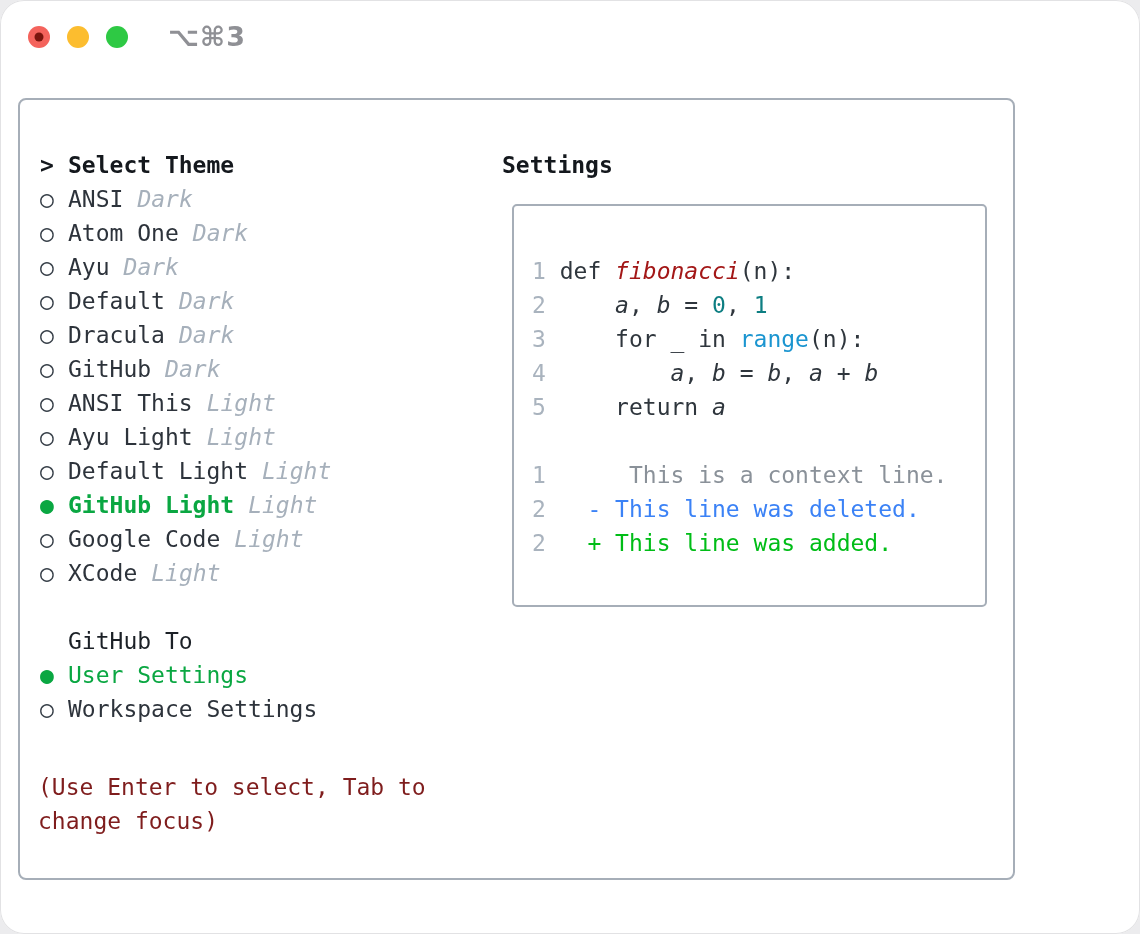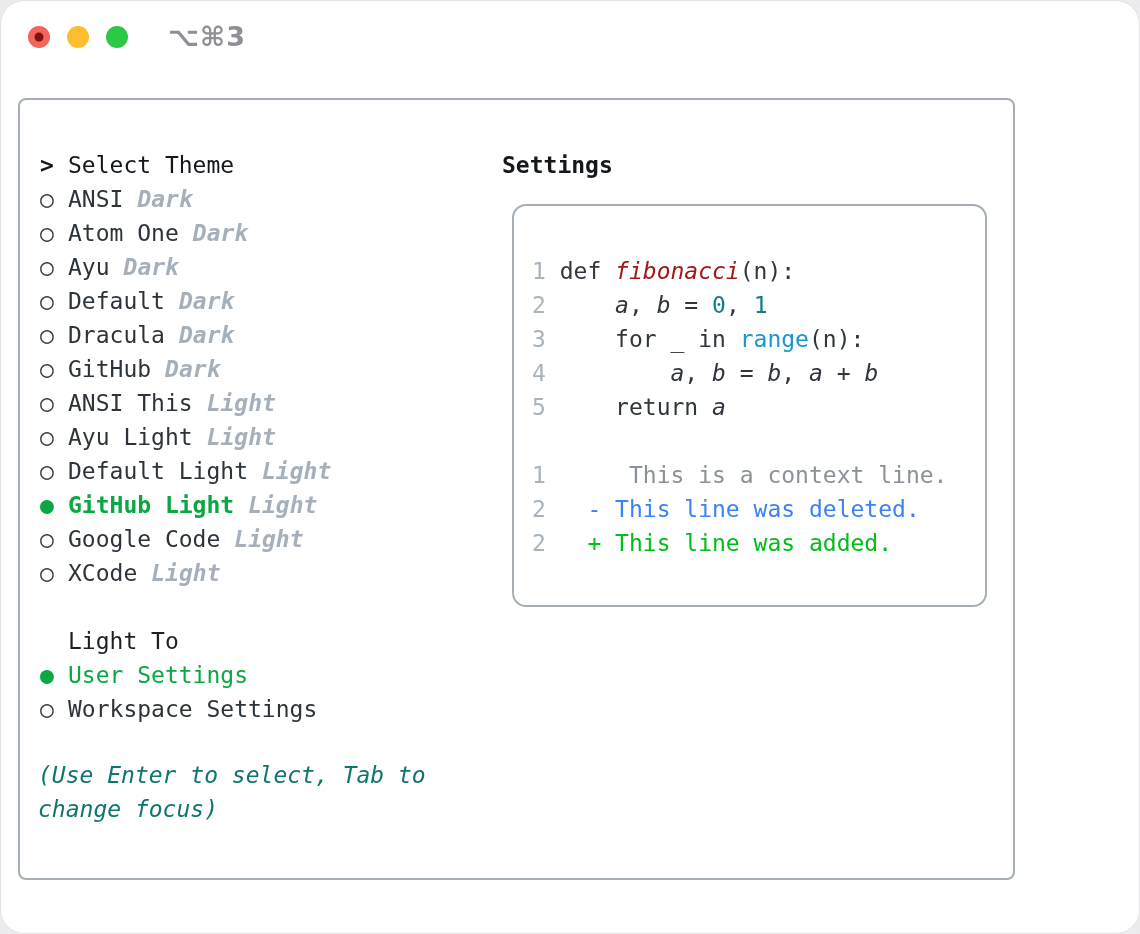--- a/index.html
+++ b/index.html
@@ -25,36 +25,36 @@
   .panel { position:absolute; left:18px; top:98px; width:997px; height:782px;
            border:2px solid #a6aeb8; border-radius:8px; background:#fff; }
 
   
   .left { position:absolute; left:20px; top:48px; width:440px; font-size:23px; line-height:34px; }
   .row { display:flex; height:34px; align-items:center; white-space:pre; }
   .prefix { display:inline-block; width:28px; flex:0 0 28px; }
   .prefix.off { color:#3a424b; }
   .prefix.on  { color:#0aa742; }
   .prefix.selector { color:#14181d; font-weight:bold; }
-  .hdr { color:#14181d; font-weight:normal;text-align:right; }
+  .hdr { color:#14181d; font-weight:bold;text-align:right; }
   .hdr2 { color:#1b2026; }
   .nm { color:#2d333b; margin-right:14px; }
   .row.sel .nm { color:#0aa742;font-weight:bold; }
-  .variant { color:#a6b0bb; font-style:italic;font-weight:bold; }
+  .variant { color:#a6b0bb; font-style:italic; }
   .opt-label { color:#2d333b; }
   .row.sel .opt-label { color:#0aa742; }
   .spacer { height:34px; }
-  .help { margin-top:32px; margin-left:-2px; color:#0f766e; font-style:italic; }
+  .help { margin-top:44px; margin-left:-2px; color:#7f1d1d; }
   .help div { height:34px; line-height:34px; white-space:pre; }
 
   
   .preview-title { position:absolute; left:482px; top:48px; height:34px; line-height:34px;
                    font-size:23px; font-weight:bold; color:#14181d; }
   .preview-box { position:absolute; left:492px; top:104px; width:475px; height:403px;
-                 border:2px solid #a6aeb8; border-radius:14px; background:#fff;
+                 border:2px solid #a6aeb8; border-radius:5px; background:#fff;
                  padding:48px 0 0 18px; overflow:hidden; }
   .crow { height:34px; line-height:34px; font-size:23px; white-space:pre; }
   .seg-ln  { color:#a9b3be; }
   .seg-k   { color:#2f363d; }
   .seg-fn  { color:#a31717; font-style:italic; }
   .seg-num { color:#0d7e82; }
   .seg-bi  { color:#1b95d0; }
   .seg-var { color:#2f363d; font-style:italic; }
   .seg-ctx { color:#8a9199; }
   .seg-del { color:#3b82f6; }
@@ -93,21 +93,21 @@
           <div class="row"><span class="prefix off">○</span><span class="nm">ANSI This</span><span class="variant">Light</span></div>
           <div class="row"><span class="prefix off">○</span><span class="nm">Ayu Light</span><span class="variant">Light</span></div>
           <div class="row"><span class="prefix off">○</span><span class="nm">Default Light</span><span class="variant">Light</span></div>
           <div class="row sel"><span class="prefix on">●</span><span class="nm">GitHub Light</span><span class="variant">Light</span></div>
           <div class="row"><span class="prefix off">○</span><span class="nm">Google Code</span><span class="variant">Light</span></div>
           <div class="row"><span class="prefix off">○</span><span class="nm">XCode</span><span class="variant">Light</span></div>
         </div>
       <div class="spacer"></div>
       <div class="row">
         <span class="prefix"></span>
-        <span class="hdr2">Light To</span>
+        <span class="hdr2">GitHub To</span>
       </div>
       <div id="applyItems">
           <div class="row sel"><span class="prefix on">●</span><span class="opt-label">User Settings</span></div>
           <div class="row"><span class="prefix off">○</span><span class="opt-label">Workspace Settings</span></div>
         </div>
       <div class="help">
         <div>(Use Enter to select, Tab to</div>
         <div>change focus)</div>
       </div>
     </div>

